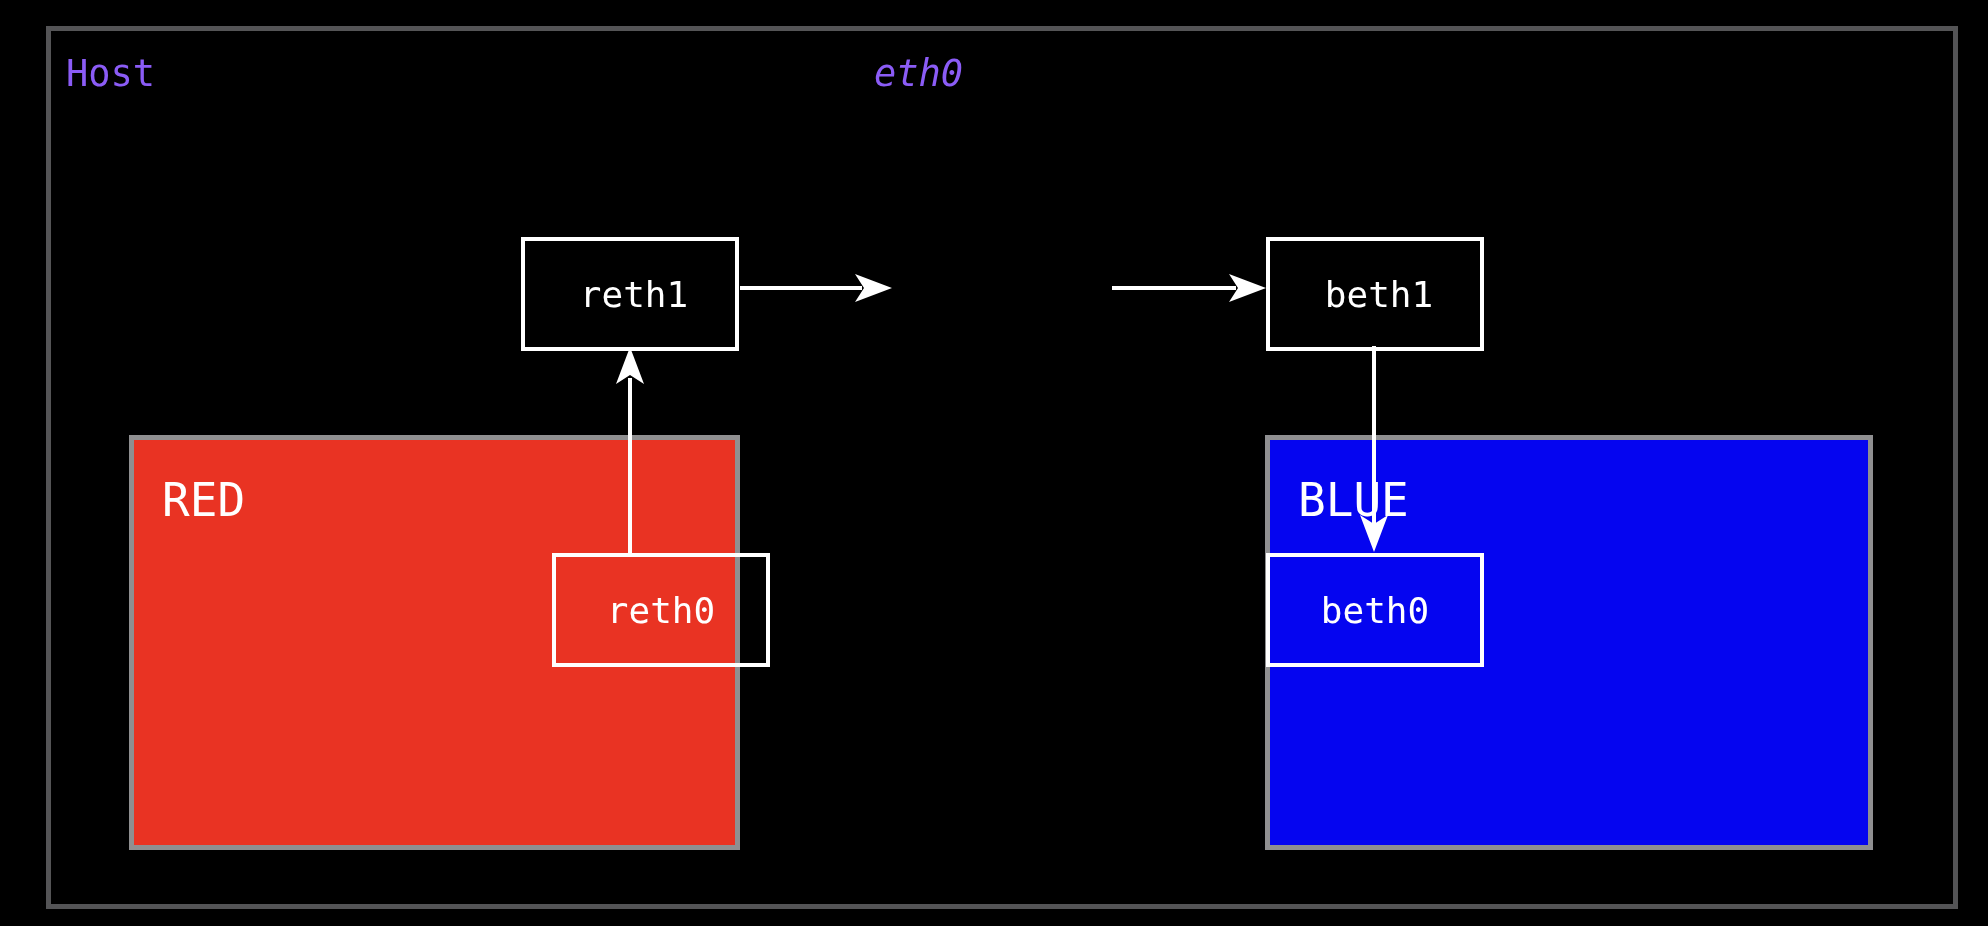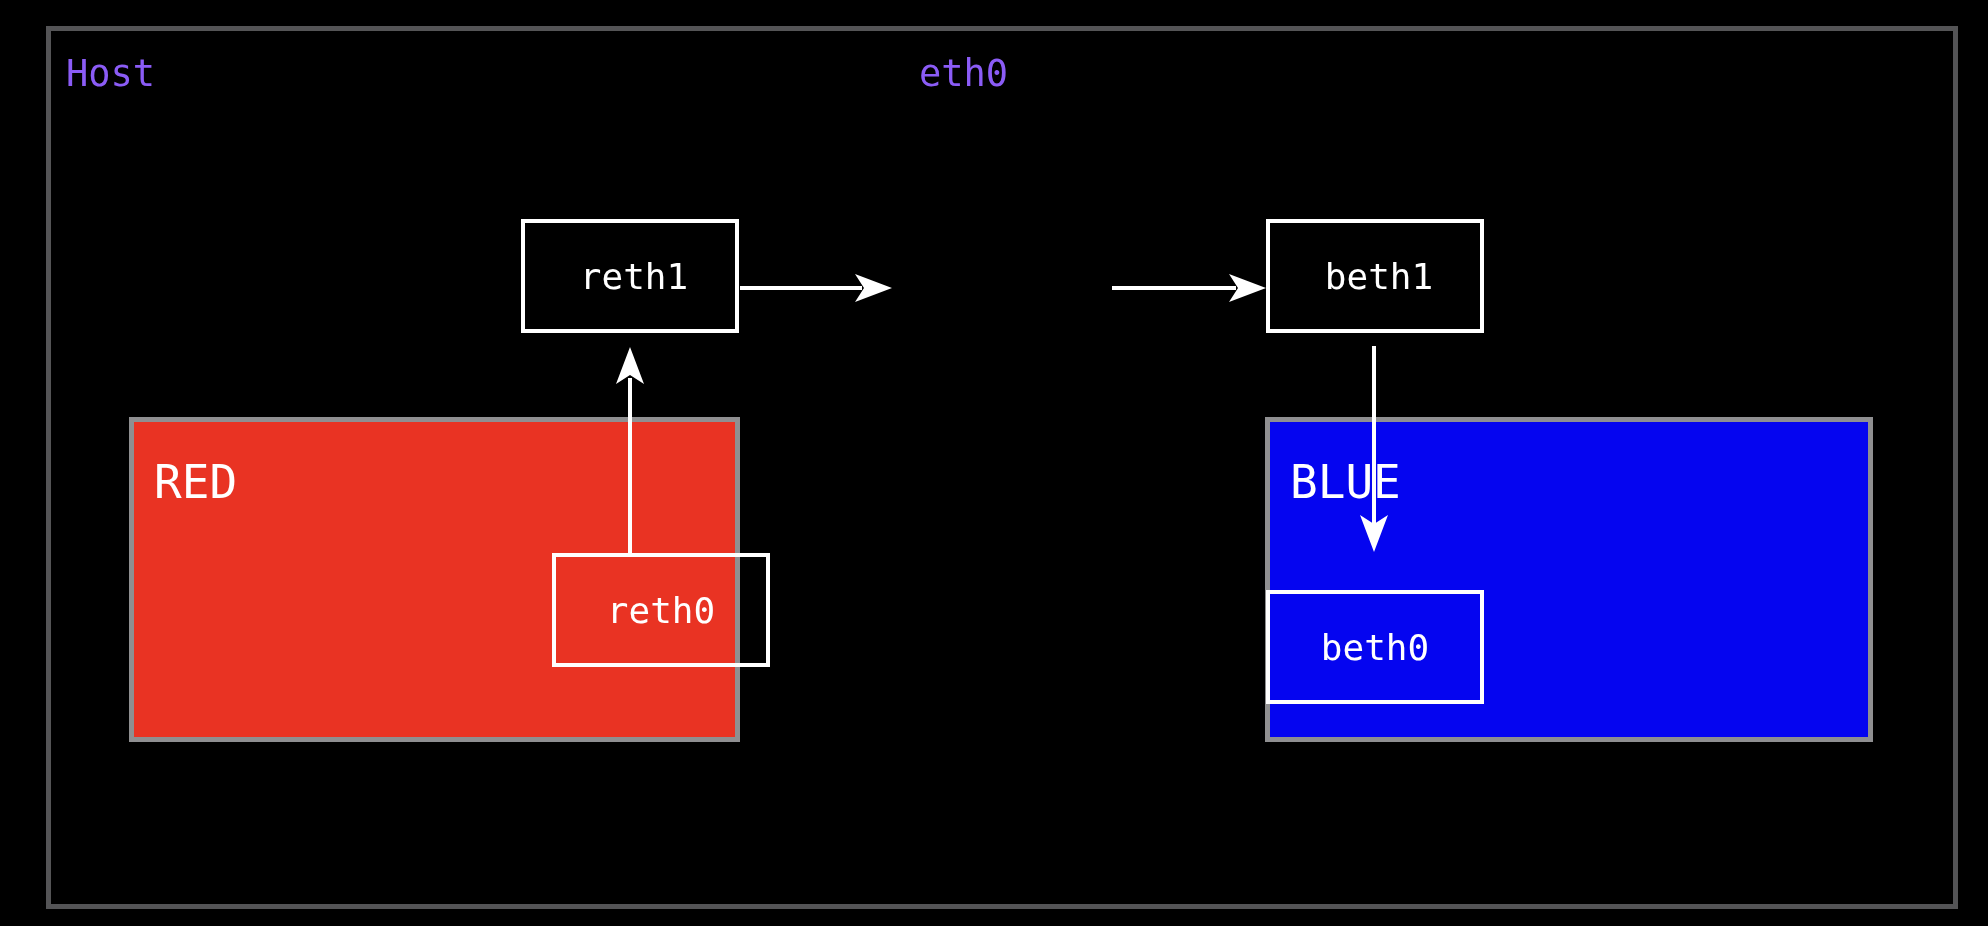--- a/index.html
+++ b/index.html
@@ -28,51 +28,51 @@
   }
   .toplabel {
     position: absolute;
     top: 52px;
     font-size: 37px;
     line-height: 1.2;
     color: #8b5cf6;
     white-space: nowrap;
   }
   .host-label { left: 66px; }
-  .eth0-label { left: 919px; }
+  .eth0-label { left: 874px; font-style: italic; }
   .namespace {
     position: absolute;
-    top: 417px;
-    height: 325px;
+    top: 435px;
+    height: 415px;
     border: 5px solid var(--namespace-border, #8f8f91);
     box-sizing: border-box;
-    padding: 34px 20px;
+    padding: 34px 28px;
     font-size: 46px;
     line-height: 1.15;
   }
   .ns-red  { left: 129px; width: 611px; background: var(--red-fill, #e93323); }
   .ns-blue { left: 1265px; width: 608px; background: var(--blue-fill, #0505f0); }
   .node {
     position: absolute;
     width: 218px; height: 114px;
     border: 4px solid var(--line, #fff);
     box-sizing: border-box;
     display: flex;
     align-items: center;
     justify-content: center;
     font-size: 36px;
     color: #fff;
   }
-  .node-dark { background: var(--node-bg, #000); top: 219px; padding-left: 8px; }
+  .node-dark { background: var(--node-bg, #000); top: 237px; padding-left: 8px; }
   .node-reth1 { left: 521px; }
   .node-br0   { left: 893px; }
   .node-beth1 { left: 1266px; }
   .node-embedded { background: transparent; top: 553px; }
   .node-reth0 { left: 521px; margin-left: 31px; }
-  .node-beth0 { left: 1266px; margin-top: 37px; }
+  .node-beth0 { left: 1266px; }
   .arrows {
     position: absolute;
     left: 0; top: 0;
     width: 1988px; height: 926px;
     pointer-events: none;
   }
   .arrows line { stroke: var(--line, #fff); stroke-width: 4; }
   .arrows polygon { fill: var(--line, #fff); }
 </style>
 </head>

